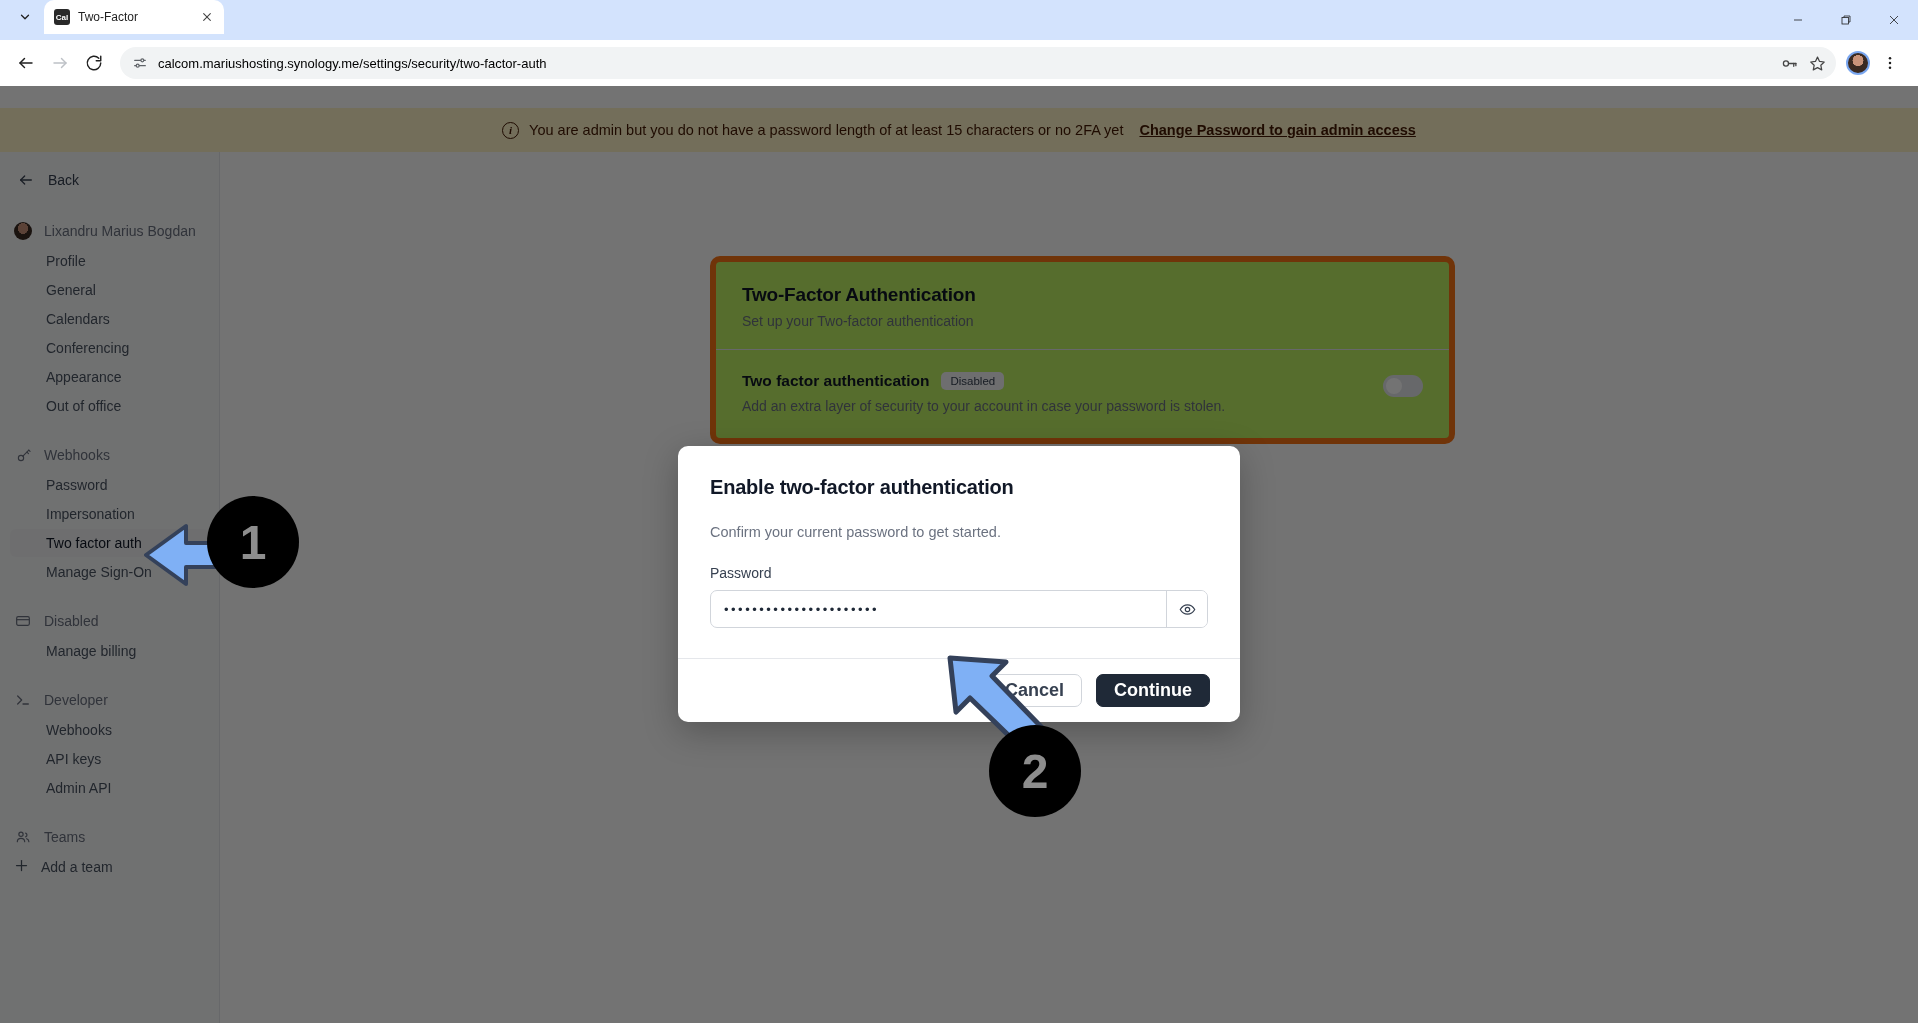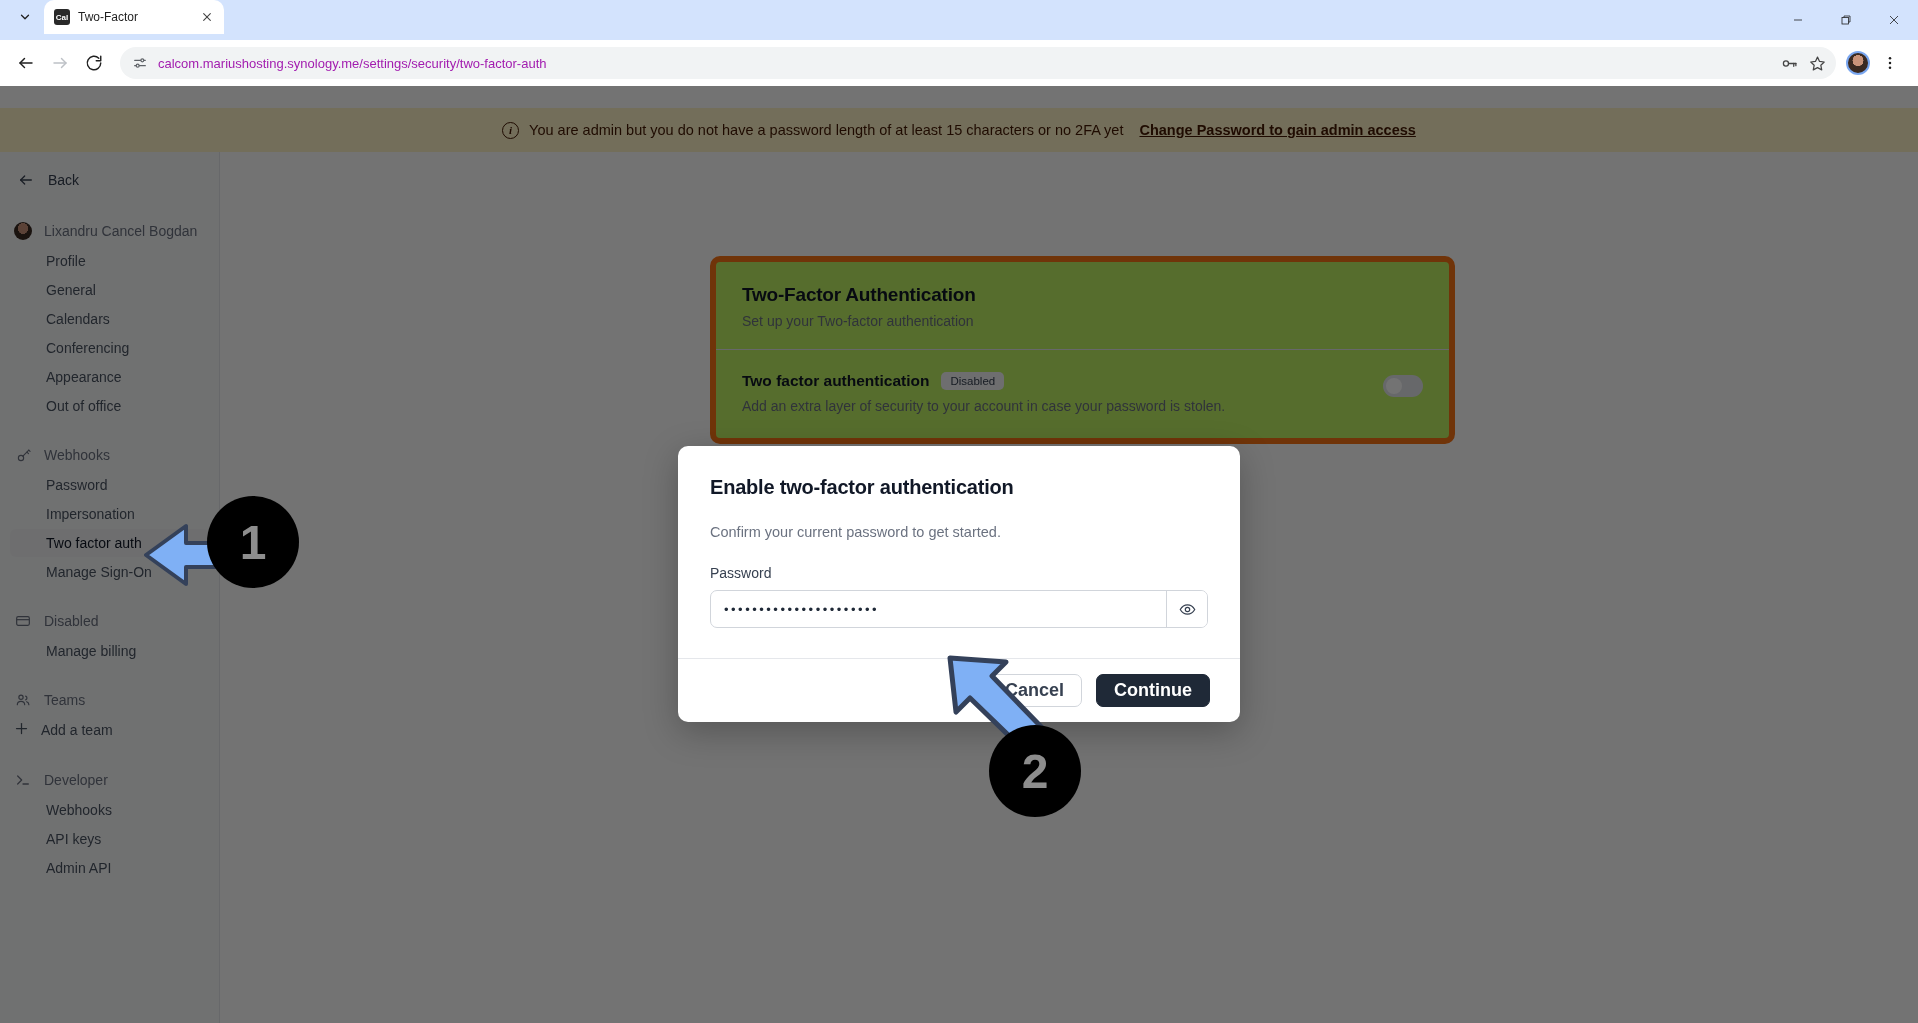--- a/index.html
+++ b/index.html
@@ -65,21 +65,21 @@
     display: flex; align-items: center; justify-content: center;
     color: #1f1f1f;
   }
   .tb-icon.disabled { color: #bdc1c6; }
   .omnibox {
     flex: 1 1 auto; height: 32px; background: #f1f3f4;
     border-radius: 16px; display: flex; align-items: center;
     margin: 0 8px; padding: 0 6px 0 12px; gap: 10px;
   }
   .omnibox-url {
-    font-size: 13px; color: #a21caf; flex: 1 1 auto;
+    font-size: 13px; color: #000000; flex: 1 1 auto;
     white-space: nowrap; overflow: hidden;
   }
   .omnibox-actions { display: flex; align-items: center; gap: 2px; }
   .tb-right { display: flex; align-items: center; gap: 6px; padding-right: 4px; }
   .avatar-chip {
     width: 24px; height: 24px; border-radius: 50%;
     background: radial-gradient(circle at 50% 38%, #c9937a 0 34%, #3a2a22 35% 100%);
     border: 2px solid #7aa7f0;
   }
   .kebab { width: 28px; height: 32px; display:flex; align-items:center; justify-content:center; color:#1f1f1f; font-size: 16px; letter-spacing: 0; }
@@ -360,21 +360,21 @@
         <svg width="16" height="16" viewBox="0 0 24 24" fill="none" stroke="currentColor" stroke-width="1.9" stroke-linecap="round" stroke-linejoin="round">
             <line x1="20" y1="12" x2="4" y2="12"></line>
             <polyline points="10 6 4 12 10 18"></polyline>
           </svg>
         <span>Back</span>
       </div>
 
       <div class="side-group">
         <div class="side-group-head">
           <span class="avatar-sm"></span>
-          <span>Lixandru Cancel Bogdan</span>
+          <span>Lixandru Marius Bogdan</span>
         </div>
         <div class="side-item">Profile</div>
         <div class="side-item">General</div>
         <div class="side-item">Calendars</div>
         <div class="side-item">Conferencing</div>
         <div class="side-item">Appearance</div>
         <div class="side-item">Out of office</div>
       </div>
 
       <div class="side-group">
@@ -404,53 +404,53 @@
               </svg>
           </span>
           <span>Disabled</span>
         </div>
         <div class="side-item">Manage billing</div>
       </div>
 
       <div class="side-group">
         <div class="side-group-head">
           <span class="gicon">
+            <svg width="16" height="16" viewBox="0 0 24 24" fill="none" stroke="currentColor" stroke-width="1.9" stroke-linecap="round" stroke-linejoin="round">
+                <polyline points="4 6 10 12 4 18"></polyline>
+                <line x1="12" y1="18" x2="20" y2="18"></line>
+              </svg>
+          </span>
+          <span>Developer</span>
+        </div>
+        <div class="side-item">Webhooks</div>
+        <div class="side-item">API keys</div>
+        <div class="side-item">Admin API</div>
+      </div>
+
+      <div class="side-group">
+        <div class="side-group-head">
+          <span class="gicon">
             <svg width="16" height="16" viewBox="0 0 24 24" fill="none" stroke="currentColor" stroke-width="1.8" stroke-linecap="round">
                 <circle cx="9" cy="8" r="3.2"></circle>
                 <path d="M3.5 19c0-3 2.5-5 5.5-5s5.5 2 5.5 5"></path>
                 <path d="M16 6.2a3 3 0 0 1 0 5.6"></path>
                 <path d="M17.5 14.6c2 .7 3.3 2.3 3.3 4.4"></path>
               </svg>
           </span>
           <span>Teams</span>
         </div>
         <div class="side-add">
           <span class="gicon">
             <svg width="15" height="15" viewBox="0 0 24 24" fill="none" stroke="currentColor" stroke-width="2" stroke-linecap="round">
                 <line x1="12" y1="4" x2="12" y2="20"></line>
                 <line x1="4" y1="12" x2="20" y2="12"></line>
               </svg>
           </span>
           <span>Add a team</span>
         </div>
-      </div>
-
-      <div class="side-group">
-        <div class="side-group-head">
-          <span class="gicon">
-            <svg width="16" height="16" viewBox="0 0 24 24" fill="none" stroke="currentColor" stroke-width="1.9" stroke-linecap="round" stroke-linejoin="round">
-                <polyline points="4 6 10 12 4 18"></polyline>
-                <line x1="12" y1="18" x2="20" y2="18"></line>
-              </svg>
-          </span>
-          <span>Developer</span>
-        </div>
-        <div class="side-item">Webhooks</div>
-        <div class="side-item">API keys</div>
-        <div class="side-item">Admin API</div>
       </div>
     </div>
 
     <div class="main">
       <div class="card">
         <div class="card-head">
           <div class="card-title">Two-Factor Authentication</div>
           <div class="card-sub">Set up your Two-factor authentication</div>
         </div>
         <div class="card-divider"></div>

